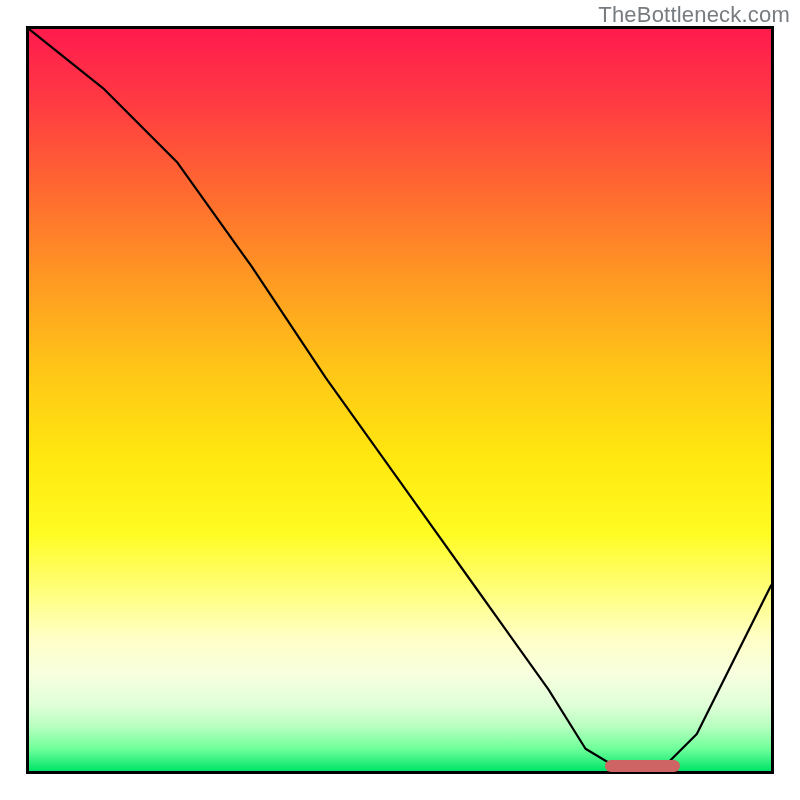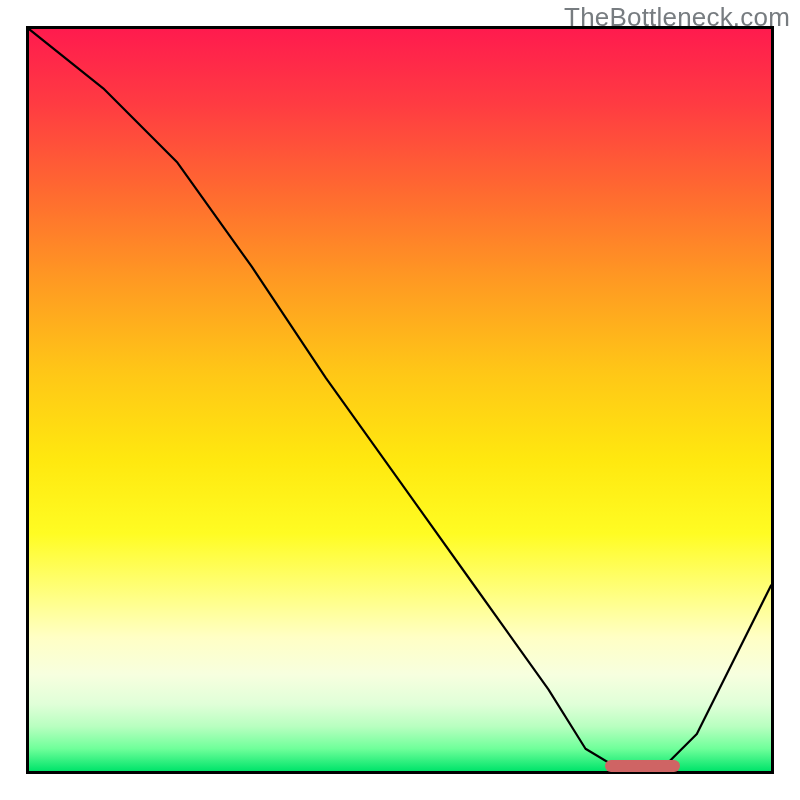--- a/index.html
+++ b/index.html
@@ -7,21 +7,21 @@
   .wrap {
     position: relative;
     width: 800px;
     height: 800px;
   }
   .watermark {
     position: absolute;
     top: 2px;
     right: 10px;
     font-family: Arial, Helvetica, sans-serif;
-    font-size: 26px;
+    font-size: 22px;
     color: #777c80;
     letter-spacing: 0.2px;
   }
   .plot-box {
     position: absolute;
     left: 26px;
     top: 26px;
     width: 748px;
     height: 748px;
     border: 3.5px solid #000;

